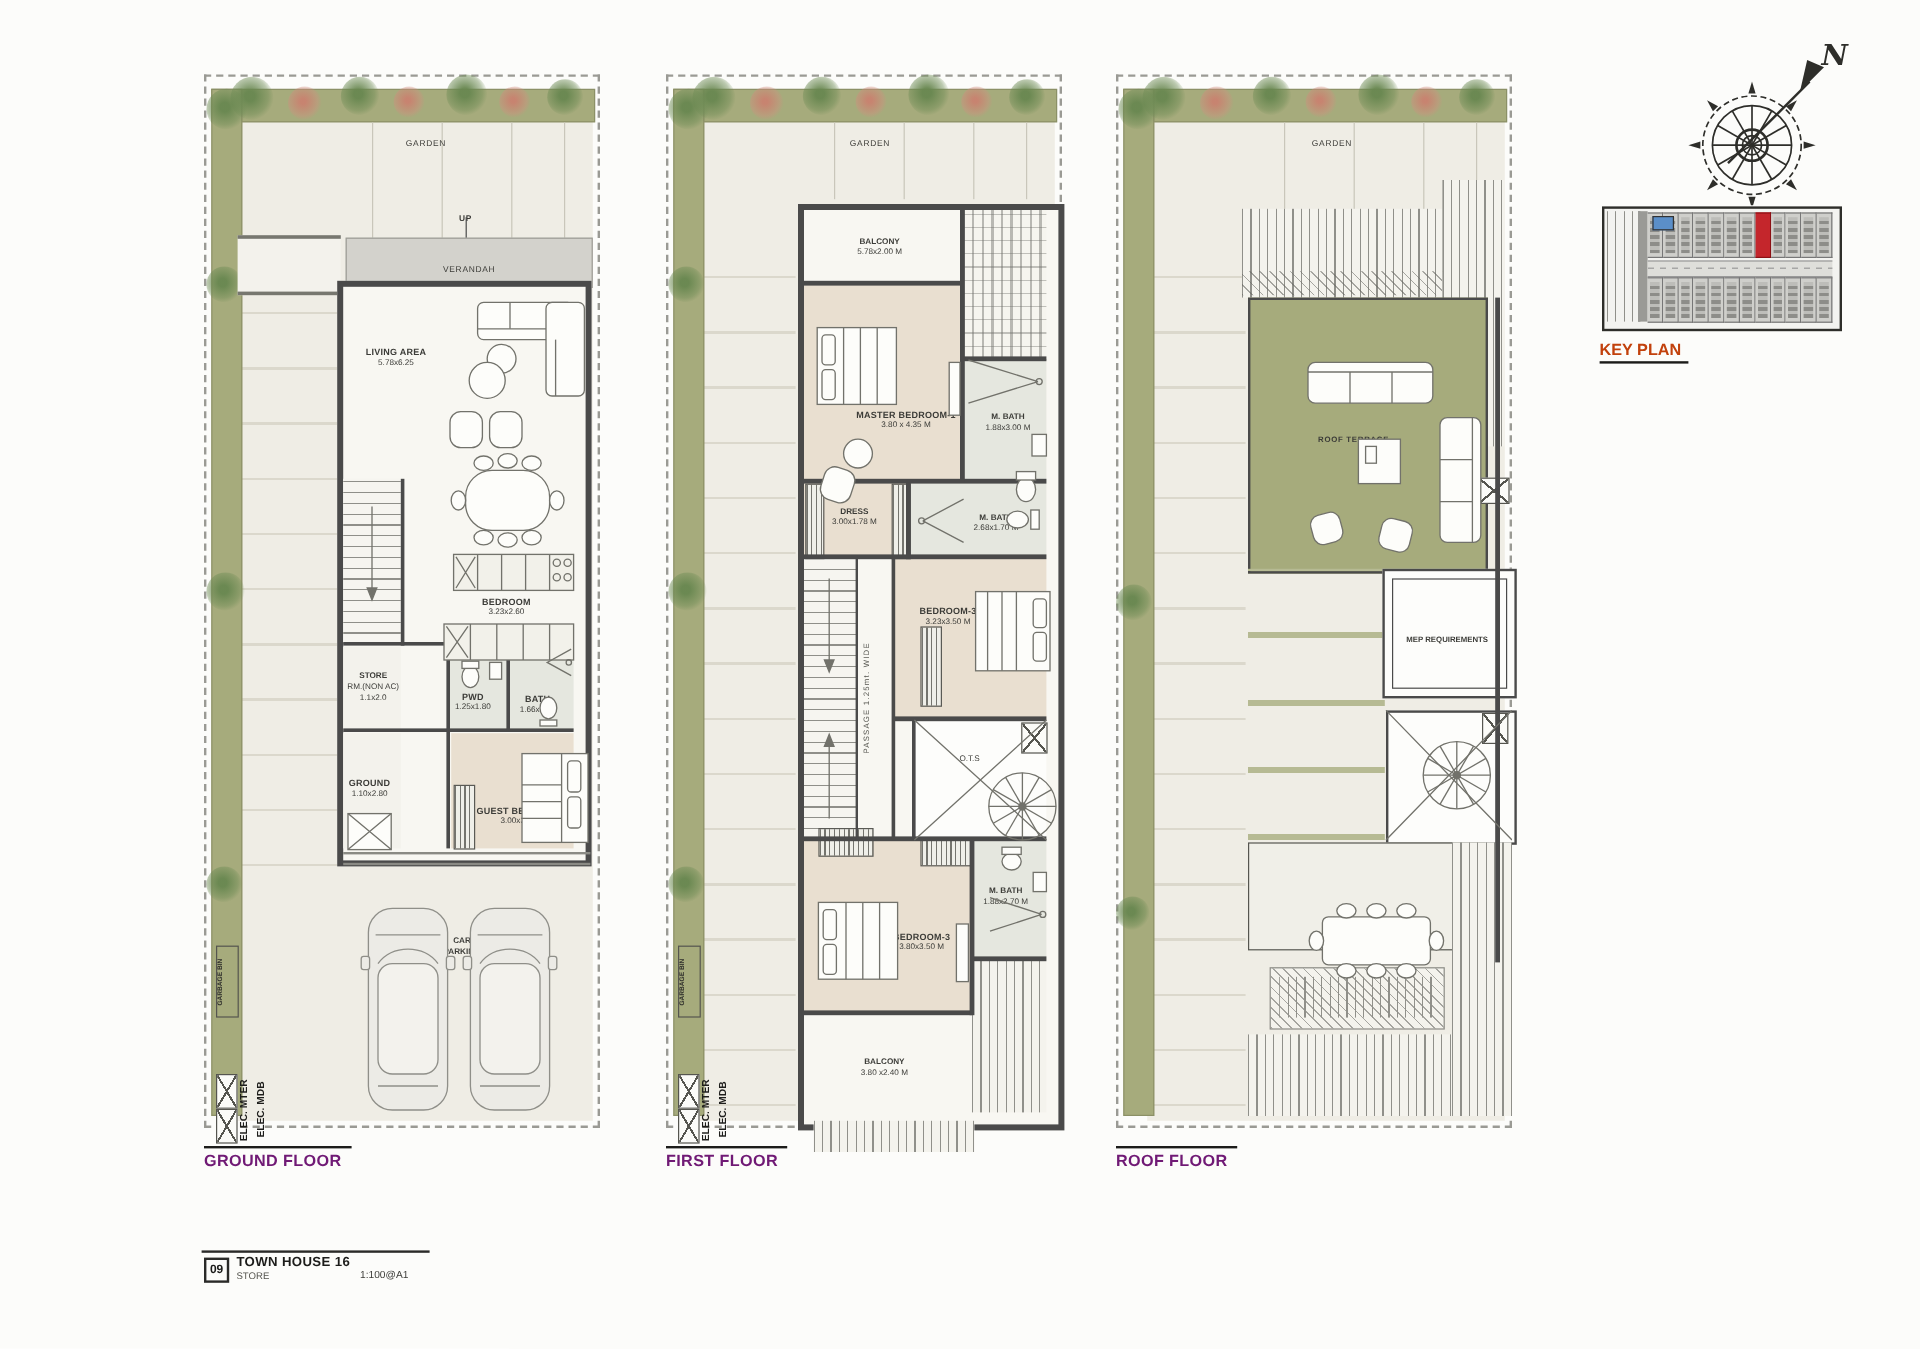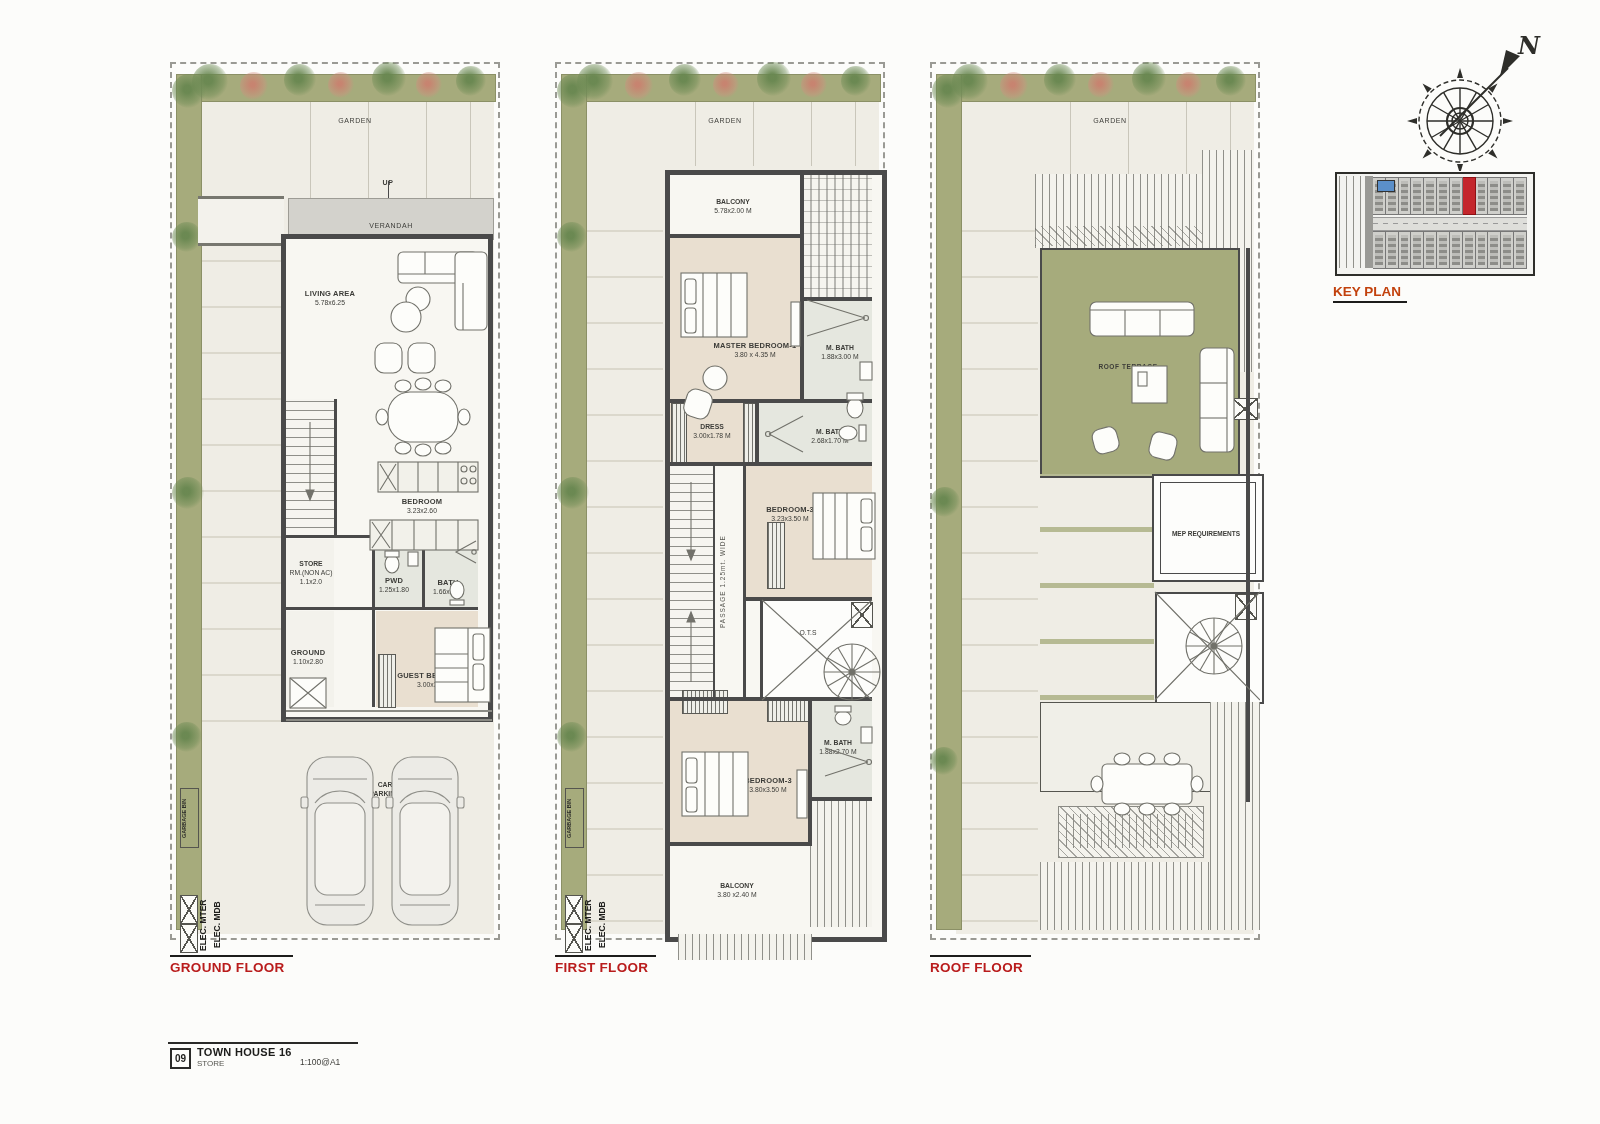--- a/index.html
+++ b/index.html
@@ -21,21 +21,21 @@
 .vslat{position:absolute;background:repeating-linear-gradient(90deg,#90908a 0 1px,transparent 1px 7px)}
 .hslat{position:absolute;background:repeating-linear-gradient(0deg,#8f8f89 0 1px,transparent 1px 9px)}
 .diag{position:absolute;background:repeating-linear-gradient(45deg,rgba(100,100,95,.55) 0 1px,transparent 1px 6px)}
 .grid2{position:absolute;background:repeating-linear-gradient(0deg,rgba(110,110,105,.4) 0 1px,transparent 1px 11px),repeating-linear-gradient(90deg,rgba(110,110,105,.45) 0 2px,transparent 2px 8px)}
 .hatchv{position:absolute;border:1px solid #5a5a55;background:repeating-linear-gradient(90deg,#74746e 0 1px,#efefe9 1px 4px)}
 .xbox{position:absolute;border:1px solid #55554f;background:linear-gradient(to top right,transparent 47%,#55554f 47% 53%,transparent 53%),linear-gradient(to bottom right,transparent 47%,#55554f 47% 53%,transparent 53%),#fbfbf8}
 .vtxt{writing-mode:vertical-rl;transform:rotate(180deg);text-align:center;display:block}
 .tree{position:absolute;border-radius:50%}
 .tree.g{background:radial-gradient(circle at 45% 45%,rgba(104,135,80,.95) 15%,rgba(110,140,85,.45) 55%,rgba(110,140,85,0) 72%)}
 .tree.p{background:radial-gradient(circle at 45% 45%,rgba(205,125,110,.85) 10%,rgba(210,140,125,.4) 55%,rgba(210,140,125,0) 72%)}
-.flabel{position:absolute;font-weight:700;font-size:13.5px;color:#b91c1c;letter-spacing:.3px;border-top:2.5px solid #1c1c1a;padding:3px 8px 0 0}
+.flabel{position:absolute;font-weight:700;font-size:13.5px;color:#701a75;letter-spacing:.3px;border-top:2.5px solid #1c1c1a;padding:3px 8px 0 0}
 .fsvg{position:absolute;inset:0;width:330px;height:878px;stroke:#72726b;fill:none;stroke-width:1.1}
 .gline{position:absolute;width:1px;background:#c9c6ba}
 .siteh{position:absolute;background:repeating-linear-gradient(0deg,#dbd8cc 0 2px,transparent 2px 46px)}
 .kp-row{display:flex;position:absolute;left:36px;width:154px;height:38px}
 .kp-cell{flex:1;border:1px solid #777;border-left-width:0;background:#cfcfcb;position:relative}
 .kp-cell i{position:absolute;inset:3px 2px;background:repeating-linear-gradient(0deg,#8d8d89 0 3px,#bdbdb9 3px 6px)}
 .kp-cell.red{background:#c4262c;border-color:#8c1014}
 .kp-cell.red i{background:#c4262c}
 </style>
 </head>

